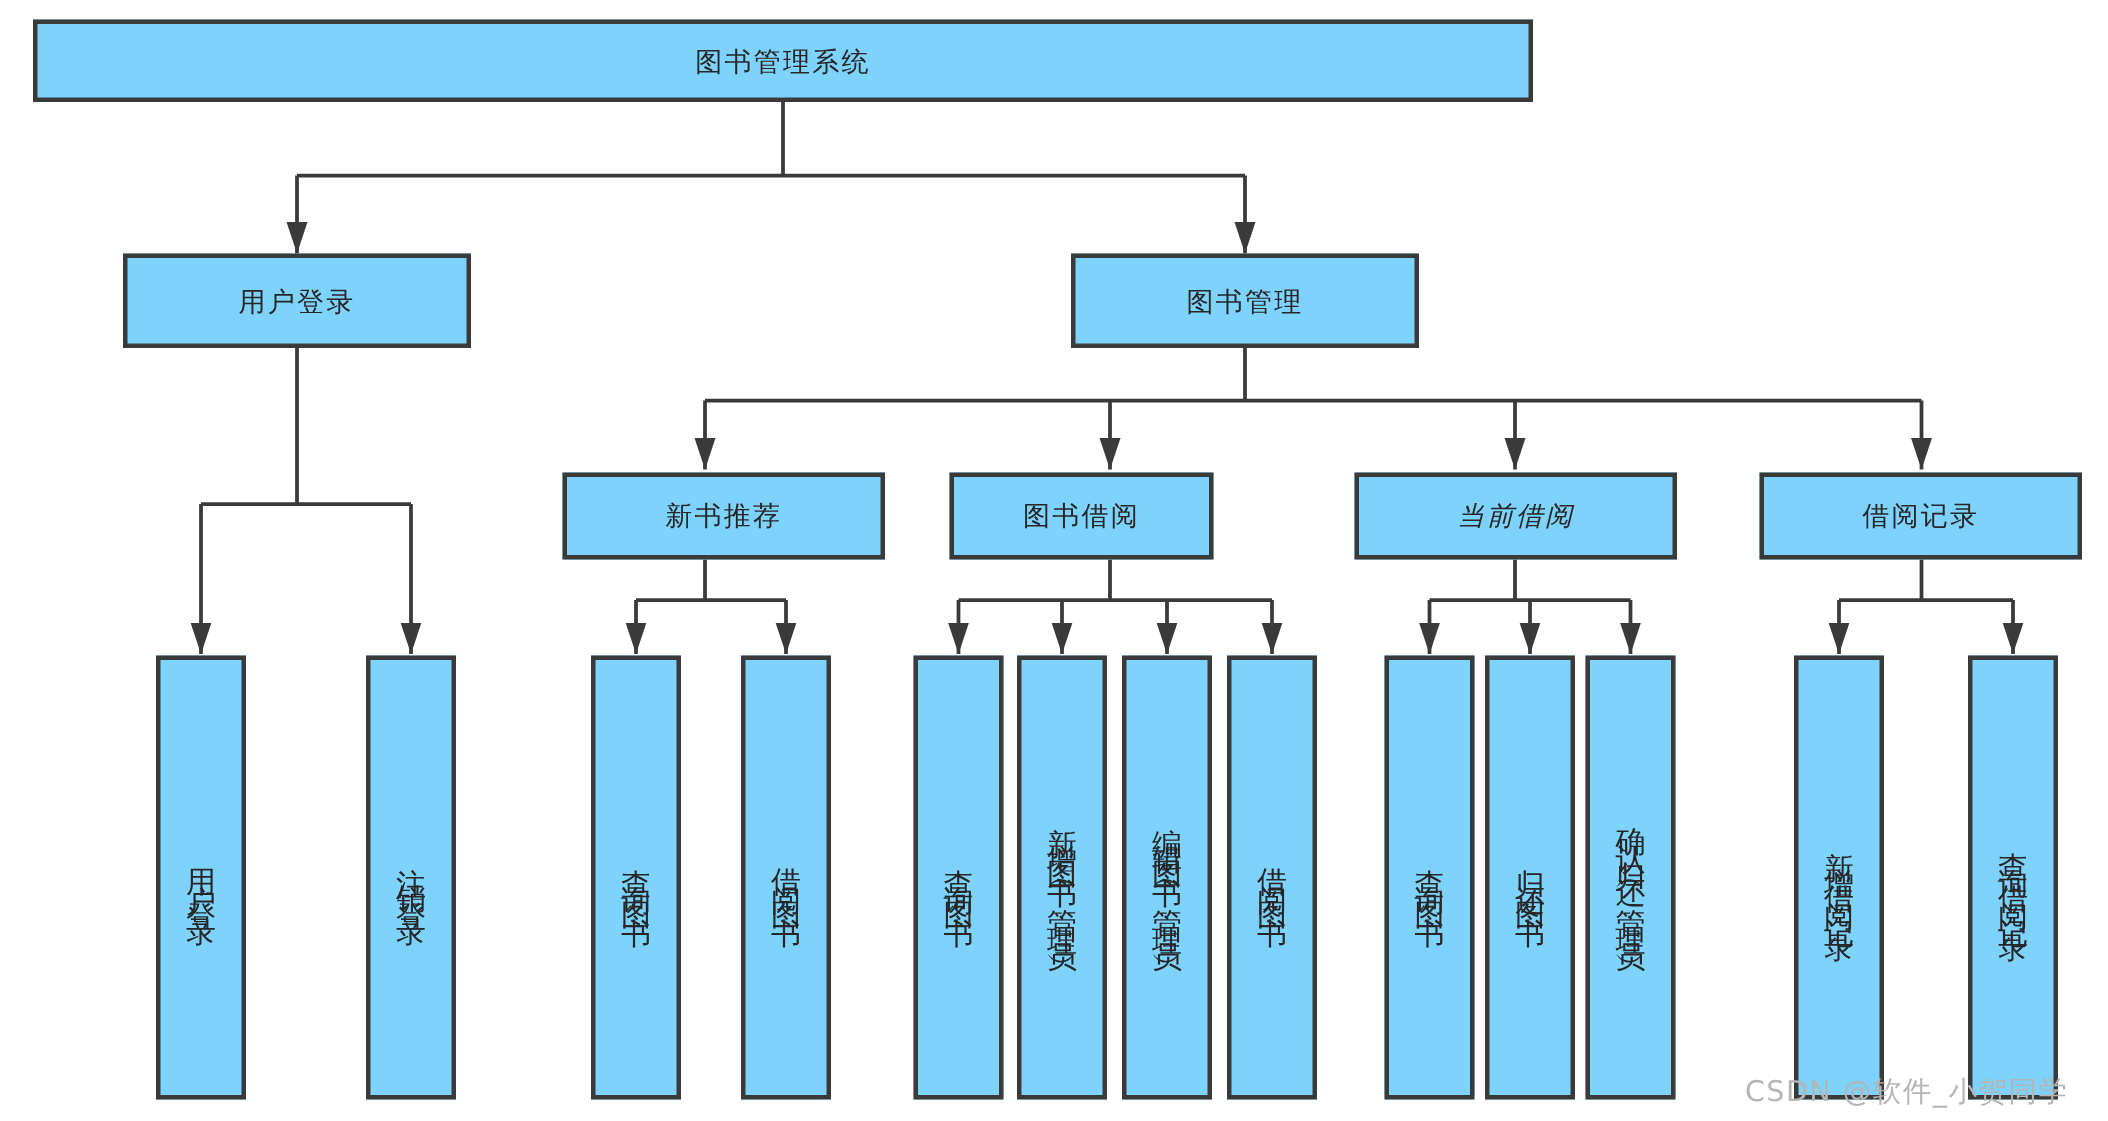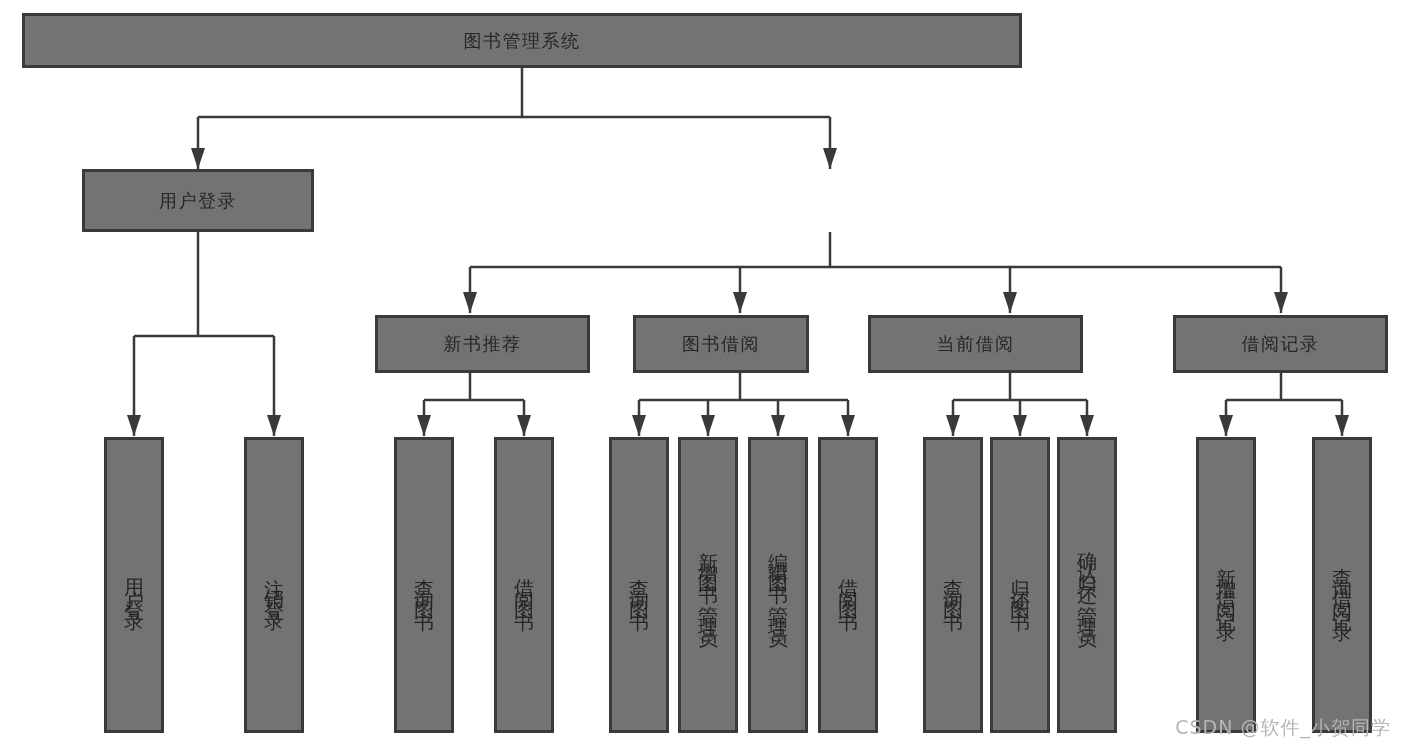--- a/index.html
+++ b/index.html
@@ -14,37 +14,37 @@
   .wires line, .wires polyline {
     stroke:var(--line,#3a3a3a);
     stroke-width:2.5;
     fill:none;
   }
   .wires .ah-fill { fill:var(--line,#3a3a3a); stroke:none; }
   .node {
     position:absolute;
     box-sizing:border-box;
     border:3px solid var(--line,#3a3a3a);
-    background:#737373;
+    background:#7dd3fc;
     color:var(--text,#262626);
     display:flex; align-items:center; justify-content:center;
     z-index:2;
   }
   .h-node { font-size:18px; letter-spacing:1.5px; }
   .root-node { font-size:18px; letter-spacing:1.5px; }
   .leaf { font-size:20px; }
   .leaf > span {
     writing-mode:vertical-rl;
     letter-spacing:11px;
     line-height:1.15;
     white-space:nowrap;
   }
   .watermark {
     position:absolute;
-    right:14px; top:715px;
+    right:26px; top:715px;
     z-index:5;
     color:var(--watermark,#b5b5b5);
     font-size:19px;
     letter-spacing:1px;
     white-space:nowrap;
     text-align:right;
   }
 </style>
 </head>
 <body>
@@ -113,28 +113,31 @@
     </g>
   </svg>
 
   <div class="node root-node" style="left:22px; top:13px; width:1000px; height:55px;">
     <span>图书管理系统</span>
   </div>
 
   <div class="node h-node" style="left:82px; top:169px; width:232px; height:63px;">
     <span>用户登录</span>
   </div>
+  <div class="node h-node" style="left:714px; top:169px; width:232px; height:63px;">
+    <span>图书管理</span>
+  </div>
 
   <div class="node h-node" style="left:363px; top:315px; width:215px; height:58px;margin-left:12px;">
     <span>新书推荐</span>
   </div>
   <div class="node h-node" style="left:633px; top:315px; width:176px; height:58px;">
     <span>图书借阅</span>
   </div>
-  <div class="node h-node" style="left:868px; top:315px; width:215px; height:58px;">
+  <div class="node h-node" style="left:903px; top:315px; width:215px; height:58px;font-style:italic;">
     <span>当前借阅</span>
   </div>
   <div class="node h-node" style="left:1173px; top:315px; width:215px; height:58px;">
     <span>借阅记录</span>
   </div>
 
   <div class="node leaf" style="left:104px; top:437px; width:60px; height:296px;">
     <span>用户登录</span>
   </div>
   <div class="node leaf" style="left:244px; top:437px; width:60px; height:296px;">

